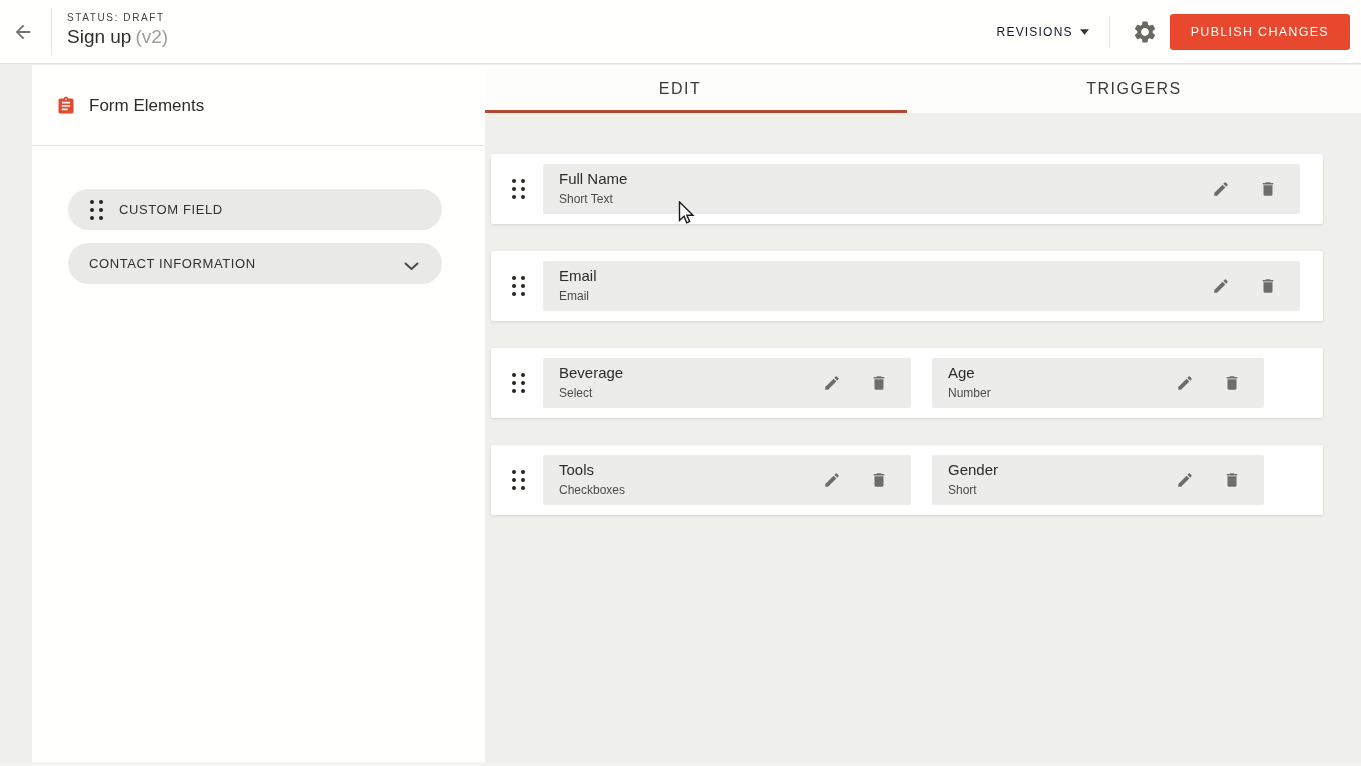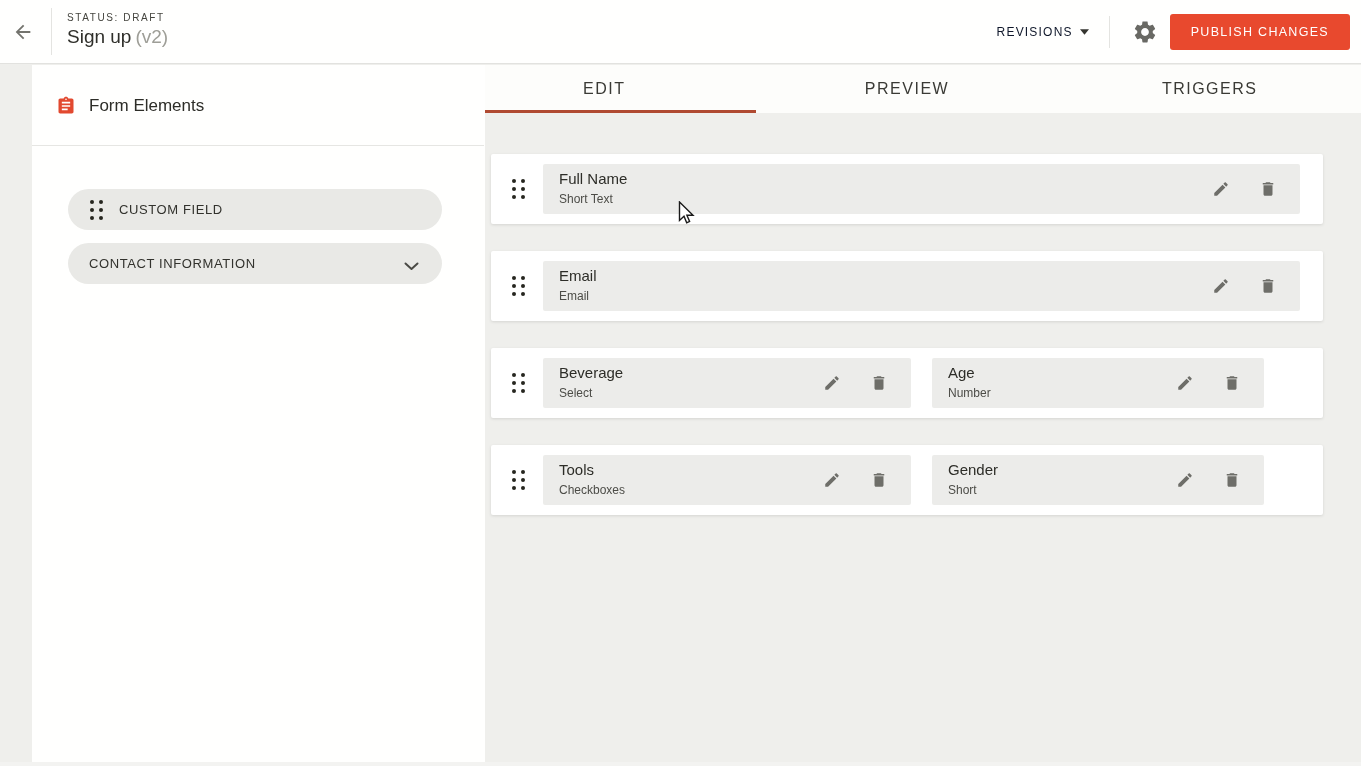--- a/index.html
+++ b/index.html
@@ -137,21 +137,20 @@
     <span class="chevron">
       <svg width="15" height="9" viewBox="0 0 15 9" fill="none">
           <path d="M1.5 1.5 L7.5 7 L13.5 1.5" stroke="currentColor" stroke-width="2" stroke-linecap="round" stroke-linejoin="round"></path>
         </svg>
     </span>
   </div>
 </div>
 
 <div id="tabbar">
   <div class="tab active">EDIT</div>
-  <div class="tab">PREVIEW</div>
   <div class="tab">TRIGGERS</div>
 </div>
 
 <div id="content">
     <div class="card" style="top: 41px;">
       <span class="dots">
         <span></span>
         <span></span>
         <span></span>
         <span></span>

